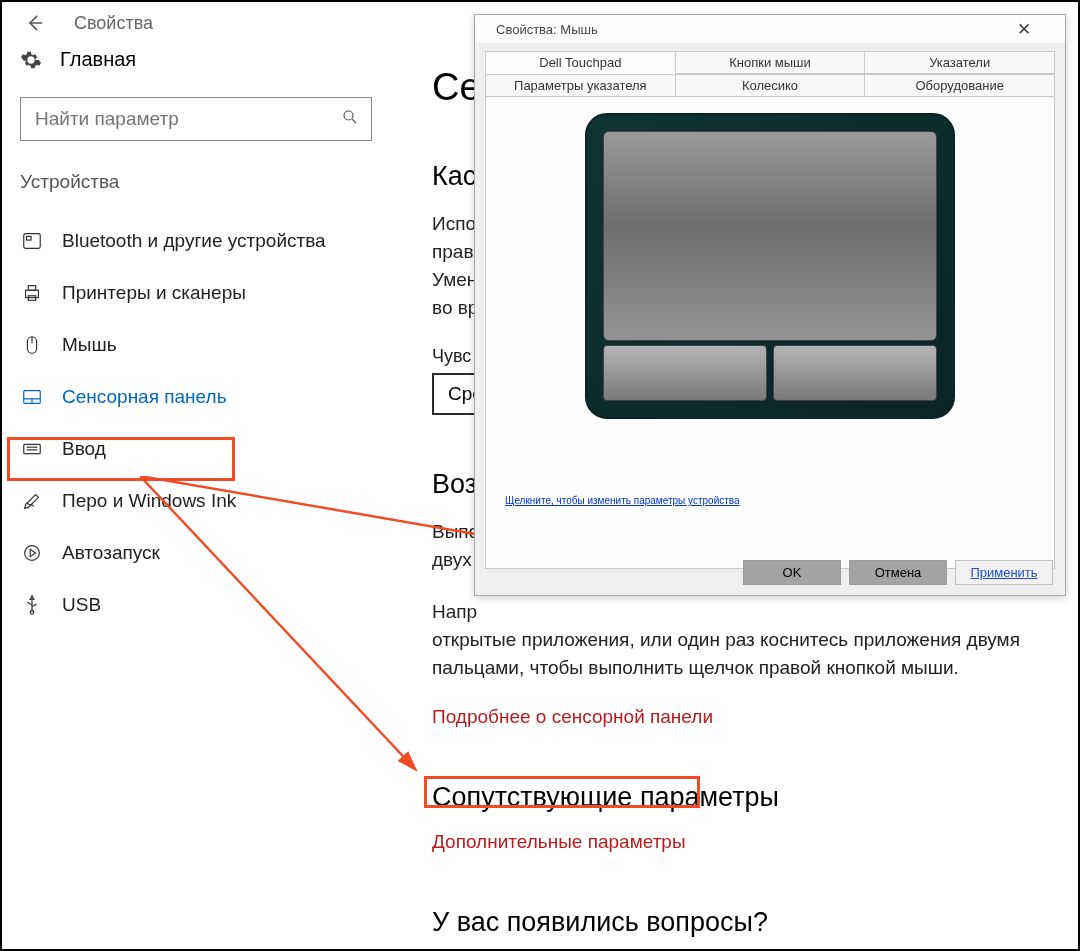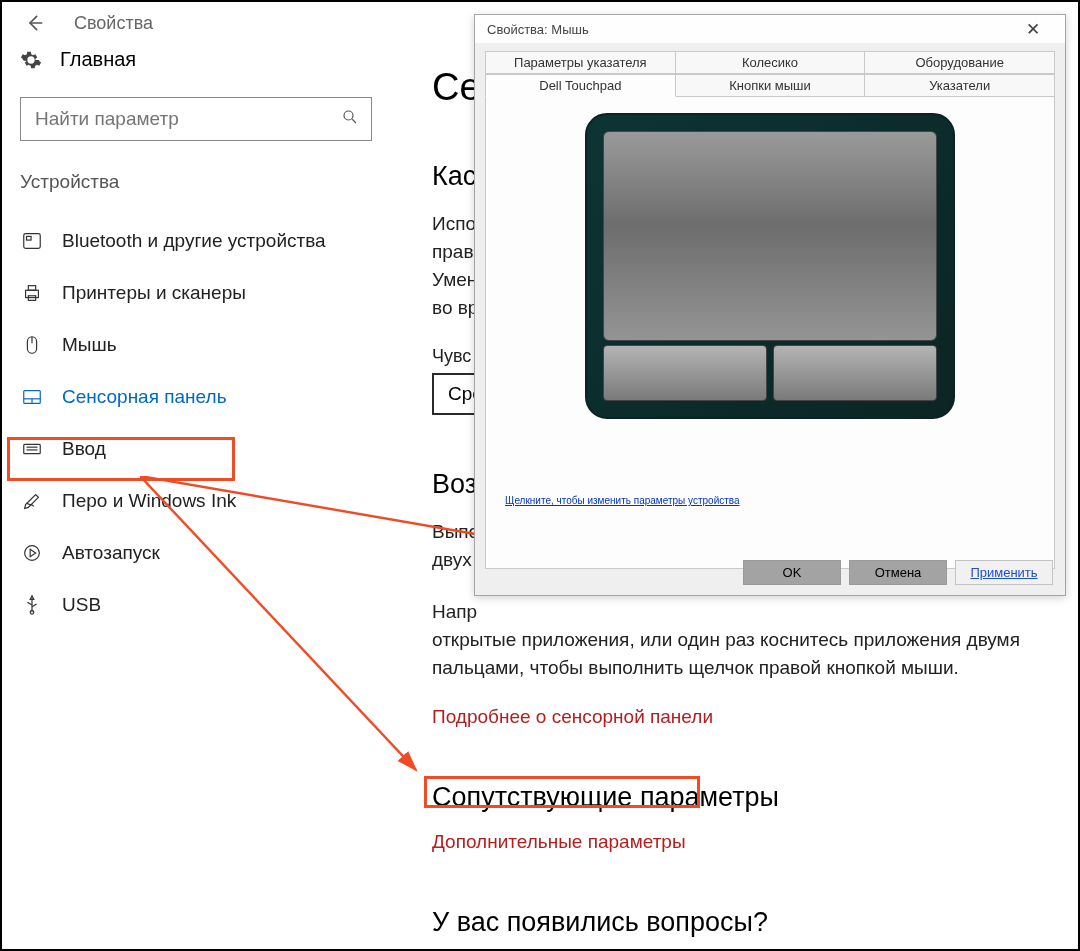--- a/index.html
+++ b/index.html
@@ -34,21 +34,21 @@
 .content .dropdown { border: 2px solid #2a2a2a; display: inline-flex; align-items: center; padding: 8px 14px; min-width: 70px; font-size: 19px; }
 .link { color: #b91c1c; font-size: 19px; cursor: pointer; }
 
 .sec-gap { height: 54px; }
 
 
 .redbox { position: absolute; border: 3px solid #f04b24; pointer-events: none; }
 
 
 .dialog { position: absolute; top: 14px; left: 474px; width: 592px; height: 582px; background: #efefef; border: 1px solid #a5a5a5; box-shadow: 0 2px 8px rgba(0,0,0,.18); }
-.dlg-title { display: flex; align-items: center; height: 28px; padding: 0 12px; font-size: 13px; color: #444; background:#fefefe;}
+.dlg-title { display: flex; align-items: center; height: 28px; padding: 0 21px; font-size: 13px; color: #444; background:#fefefe;}
 .dlg-title .spacer { flex: 1; }
 .dlg-close { width: 40px; text-align:center; font-size: 17px; cursor:pointer; color:#444; }
 .tabs-wrap { padding: 8px 10px 0 10px; }
 .tab-row { display: flex; }
 .tab { flex: 1; text-align: center; font-size: 13px; padding: 3px 0; border: 1px solid #c9c9c9; background: #f8f8f8; color: #333; cursor: pointer; }
 .tab + .tab { border-left: none; }
 .tab.active { background: #fdfdfd; border-bottom: 1px solid #fdfdfd; }
 .tab-body { border: 1px solid #c9c9c9; border-top: none; background: #fdfdfd; height: 472px; position: relative; }
 .touchpad-illu { position: absolute; top: 16px; left: 50%; transform: translateX(-50%); width: 370px; height: 306px; }
 .tp-frame { position:absolute; inset:0; border-radius:22px; background: linear-gradient(135deg,#0d3434,#0c2424); border:2px solid #0b2323;}
@@ -236,28 +236,28 @@
 </svg>
 
 <div class="dialog">
   <div class="dlg-title">
     <span>Свойства: Мышь</span>
     <span class="spacer"></span>
     <span class="dlg-close">✕</span>
   </div>
   <div class="tabs-wrap">
     <div class="tab-row">
+      <div class="tab active">Dell Touchpad</div>
+      <div class="tab">Кнопки мыши</div>
+      <div class="tab">Указатели</div>
+    </div>
+    <div class="tab-row">
       <div class="tab">Параметры указателя</div>
       <div class="tab">Колесико</div>
       <div class="tab">Оборудование</div>
-    </div>
-    <div class="tab-row">
-      <div class="tab active">Dell Touchpad</div>
-      <div class="tab">Кнопки мыши</div>
-      <div class="tab">Указатели</div>
     </div>
     <div class="tab-body">
       <div class="touchpad-illu">
         <div class="tp-frame"></div>
         <div class="tp-surf"></div>
         <div class="tp-btns">
             <div class="tp-btn"></div>
             <div class="tp-btn"></div>
           </div>
       </div>

